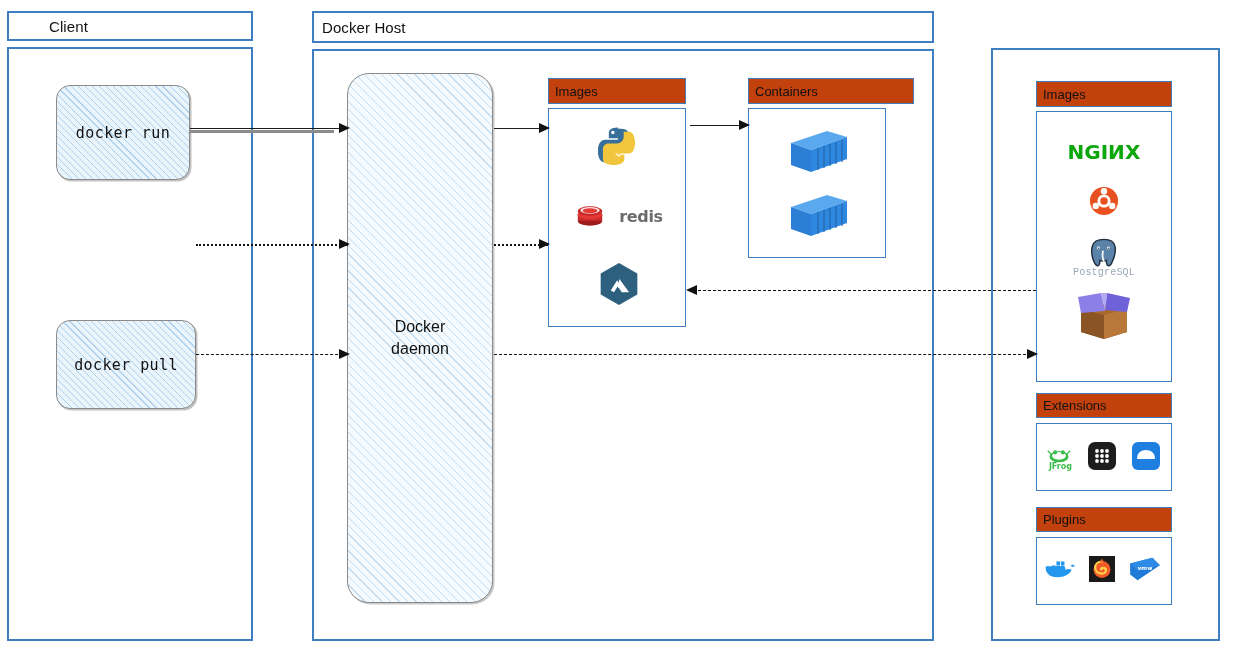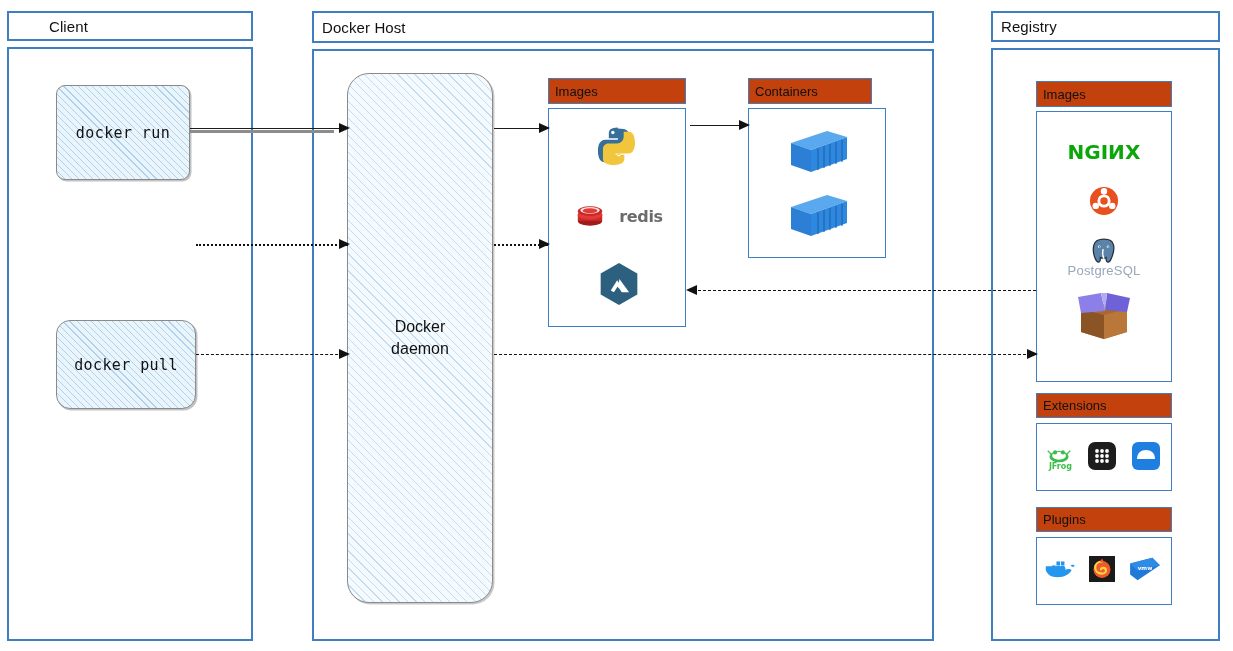--- a/index.html
+++ b/index.html
@@ -106,40 +106,40 @@
   .redis-text{
     font-family:"DejaVu Sans","Liberation Sans",sans-serif;
     font-size:16px;color:#6b6b6b;font-weight:600;letter-spacing:-.3px;
   }
   .nginx-text{
     font-family:"DejaVu Sans","Liberation Sans",sans-serif;
     font-size:20px;font-weight:bold;color:#0aa60a;letter-spacing:0px;
   }
   .nginx-text .flip{display:inline-block;transform:scaleX(-1);}
   .pg-label{
-    font-family:Liberation Sans, sans-serif;
-    font-size:13px;color:#9aa7b8;letter-spacing:.2px;margin-top:-2px;
+    font-family:Liberation Mono, monospace;
+    font-size:10px;color:#9aa7b8;letter-spacing:.2px;margin-top:-2px;
   }
   .jfrog-label{
     font-family:"DejaVu Sans","Liberation Sans",sans-serif;
     font-size:8px;color:#3bbd4b;font-weight:bold;margin-top:-3px;
   }
   .ext-tile{display:flex;flex-direction:column;align-items:flex-end;}
 </style>
 </head>
 <body>
 
 <div class="stage">
 
   <div class="panel-header" style="left:7px;top:11px;width:246px;height:30px;padding-left:40px;">
     <span>Client</span>
   </div>
   <div class="panel-body" style="left:7px;top:47px;width:246px;height:594px;"></div>
 
-  <div class="cmd-box" style="left:56px;top:85px;width:134px;height:95px;border-radius:9px;">
+  <div class="cmd-box" style="left:56px;top:85px;width:134px;height:95px;">
     <span>docker run</span>
   </div>
   <div class="cmd-box" style="left:56px;top:320px;width:140px;height:89px;">
     <span>docker pull</span>
   </div>
 
   <div class="panel-header" style="left:312px;top:11px;width:622px;height:32px;">
     <span>Docker Host</span>
   </div>
   <div class="panel-body" style="left:312px;top:49px;width:622px;height:592px;"></div>
@@ -178,21 +178,21 @@
   </div>
 
   <div class="icon-slot" style="left:598px;top:262px;width:42px;height:44px;">
     <svg width="42" height="44" viewBox="0 0 44 48" aria-hidden="true">
       <polygon points="22,1 42,12.5 42,35.5 22,47 2,35.5 2,12.5" fill="#2d5f7f"></polygon>
       <path d="M13 31 L20 20 L24 26 L22 29 L20.5 26.8 L16.5 33 Z" fill="#ffffff"></path>
       <path d="M22.5 18.5 L33 33 L25 33 L21 27 Z" fill="#ffffff"></path>
     </svg>
   </div>
 
-  <div class="sub-header" style="left:748px;top:78px;width:124px;height:26px;">
+  <div class="sub-header" style="left:748px;top:78px;width:166px;height:26px;">
     <span>Containers</span>
   </div>
   <div class="sub-body" style="left:748px;top:108px;width:138px;height:150px;"></div>
 
   <div class="icon-slot" style="left:788px;top:128px;width:62px;height:48px;">
     <svg width="60" height="46" viewBox="0 0 60 46" aria-hidden="true">
       <polygon points="2,14 38,2 58,8 22,21" fill="#5aa9ef"></polygon>
       <polygon points="2,14 22,21 22,43 2,36" fill="#2b7fd4"></polygon>
       <polygon points="22,21 58,8 58,30 22,43" fill="#2f88e0"></polygon>
       <g stroke="#1f63a8" stroke-width="1.1">
@@ -212,23 +212,20 @@
       <g stroke="#1f63a8" stroke-width="1.1">
         <line x1="29" y1="19" x2="29" y2="41"></line>
         <line x1="35" y1="17" x2="35" y2="39"></line>
         <line x1="41" y1="15" x2="41" y2="37"></line>
         <line x1="47" y1="13" x2="47" y2="35"></line>
         <line x1="53" y1="11" x2="53" y2="33"></line>
       </g>
     </svg>
   </div>
 
-  <div class="panel-header" style="left:991px;top:11px;width:229px;height:31px;">
-    <span>Registry</span>
-  </div>
   <div class="panel-body" style="left:991px;top:48px;width:229px;height:593px;"></div>
 
   <div class="sub-header" style="left:1036px;top:81px;width:136px;height:26px;">
     <span>Images</span>
   </div>
   <div class="sub-body" style="left:1036px;top:111px;width:136px;height:271px;"></div>
 
   <div class="icon-slot" style="left:1056px;top:138px;width:96px;height:28px;">
     <span class="nginx-text">NGI<span class="flip">N</span>X</span>
   </div>

